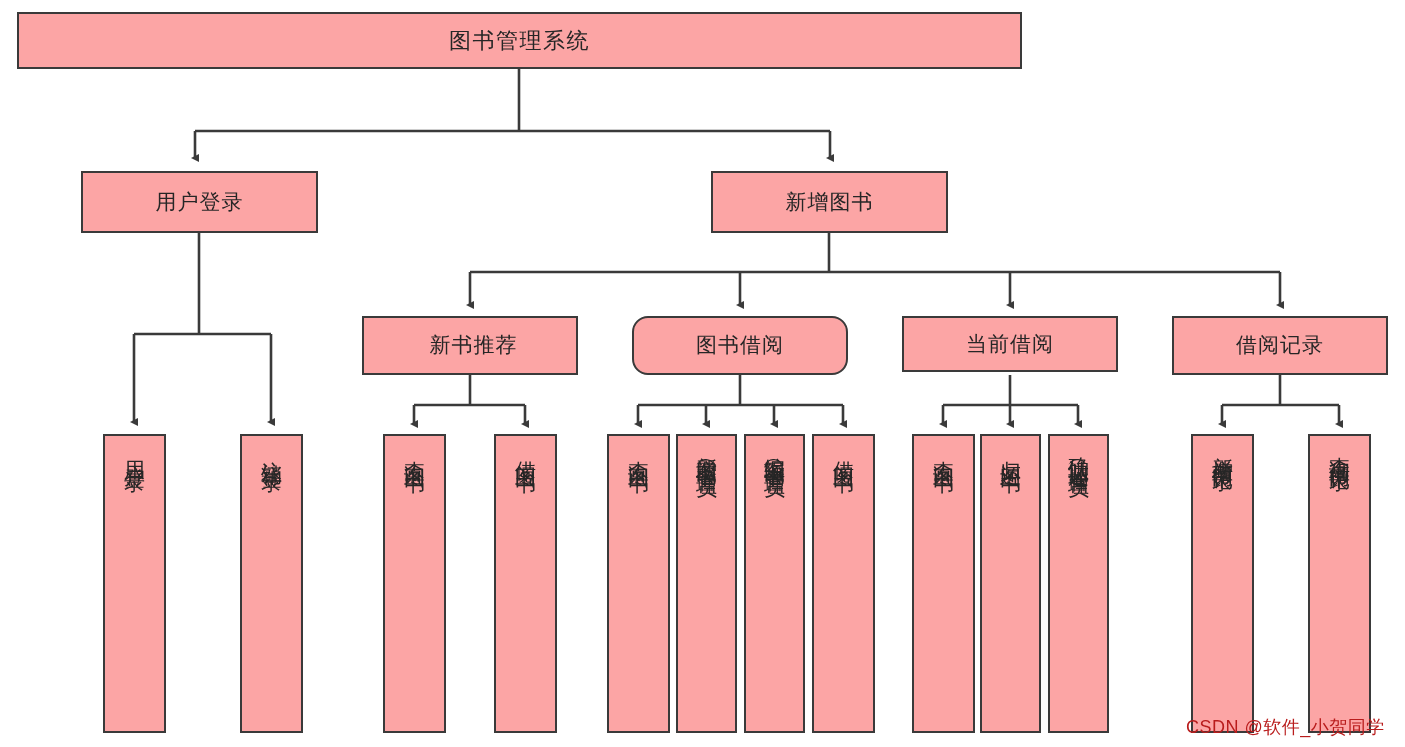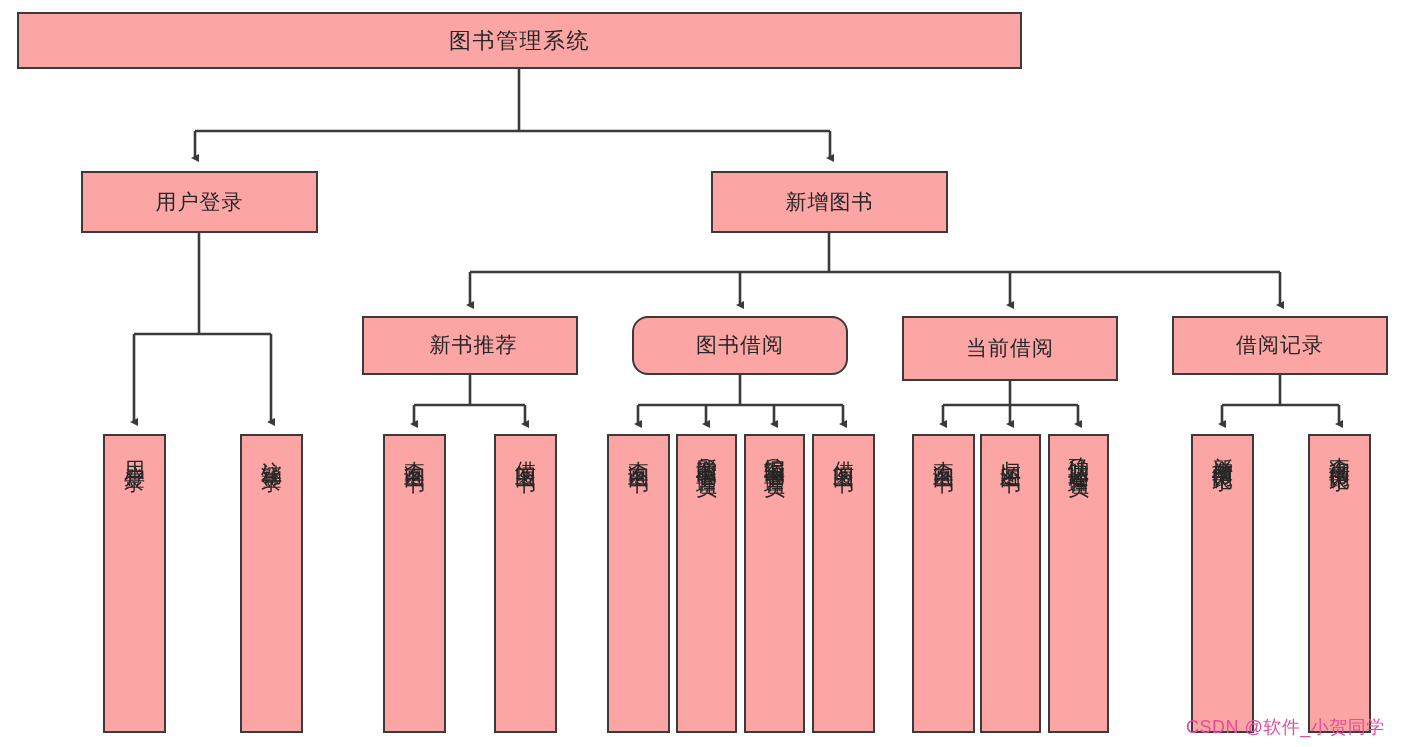--- a/index.html
+++ b/index.html
@@ -76,21 +76,21 @@
   }
   .node.v.long .node-label {
     letter-spacing: 3px;
   }
   
   #watermark {
     position: absolute;
     left: 1186px;
     top: 715px;
     font-size: 18px;
-    color: #ec4899;
+    color: #b91c1c;
     white-space: nowrap;
     letter-spacing: 0.5px;
     font-family: "Liberation Sans", "DejaVu Sans", sans-serif;
   }
 </style>
 </head>
 <body>
 
 <div id="diagram-root">
 
@@ -154,21 +154,21 @@
   <div class="node h" style="left:711px; top:171px; width:237px; height:62px;">
     <span class="node-label">新增图书</span>
   </div>
 
   <div class="node h" style="left:362px; top:316px; width:216px; height:59px;padding-left:7px;">
     <span class="node-label">新书推荐</span>
   </div>
   <div class="node h" style="left:632px; top:316px; width:216px; height:59px;border-radius:16px;">
     <span class="node-label">图书借阅</span>
   </div>
-  <div class="node h" style="left:902px; top:316px; width:216px; height:65px;">
+  <div class="node h" style="left:902px; top:316px; width:216px; height:56px;">
     <span class="node-label">当前借阅</span>
   </div>
   <div class="node h" style="left:1172px; top:316px; width:216px; height:59px;">
     <span class="node-label">借阅记录</span>
   </div>
 
   <div class="node v" style="left:103px; top:434px; width:63px; height:299px;">
     <span class="node-label">用户登录</span>
   </div>
   <div class="node v" style="left:240px; top:434px; width:63px; height:299px;">

